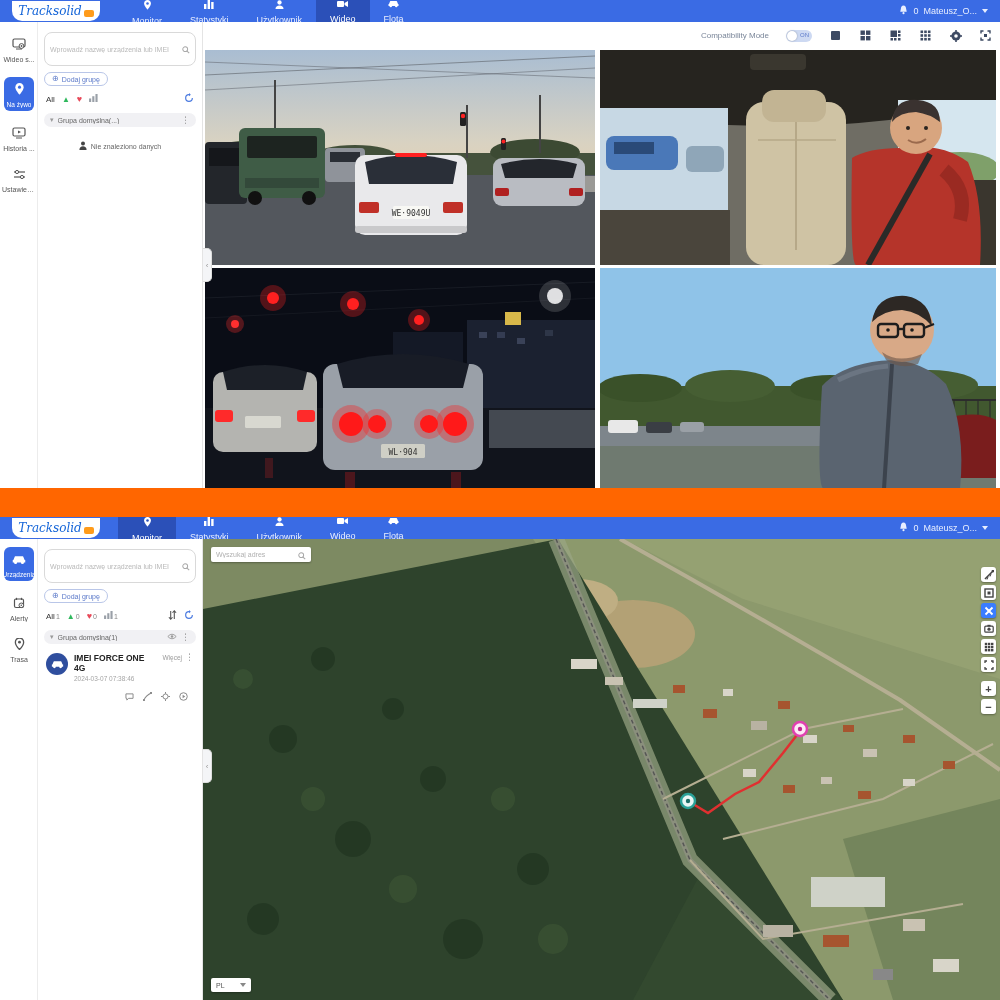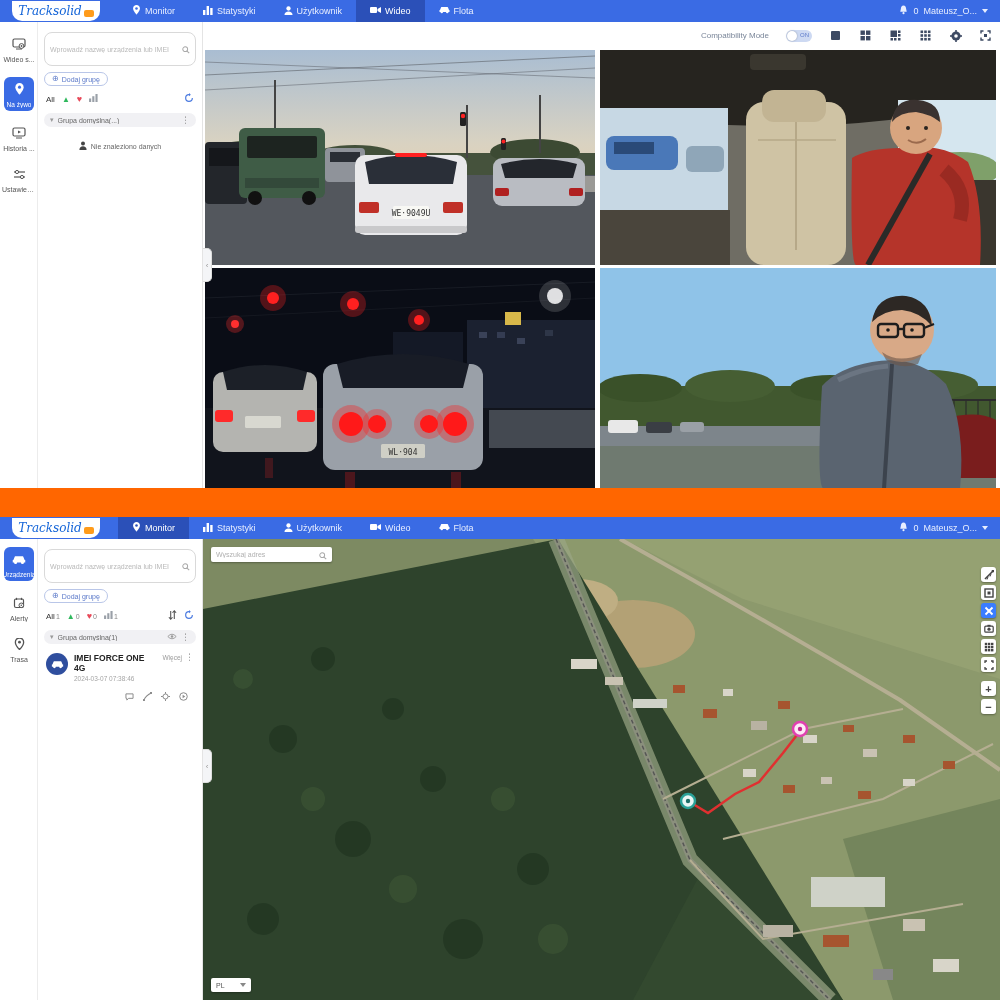--- a/index.html
+++ b/index.html
@@ -5,21 +5,21 @@
   * { margin:0; padding:0; box-sizing:border-box; }
   html,body { width:1000px; height:1000px; background:#fff; font-family:"Liberation Sans", sans-serif; }
   #page { position:relative; width:1000px; height:1000px; overflow:hidden; background:#fff; }
 
   
   .navbar { position:absolute; left:0; width:1000px; height:22px; background:#3a6be4; display:flex; align-items:center; }
   .logo-chip { position:relative; margin-left:12px; width:88px; height:20px; background:#fff; border-radius:0 0 10px 10px; display:flex; align-items:center; justify-content:center; gap:2px; cursor:pointer; }
   .logo-text { font-family:"DejaVu Serif", serif; font-style:italic; font-weight:normal; font-size:12px; color:#1565d8; letter-spacing:0; }
   .logo-tag { width:10px; height:7px; background:#ff9b1a; border-radius:2px; margin-top:4px; }
   .nav-items { display:flex; align-items:center; margin-left:18px; height:100%; }
-  .nav-item { display:flex; align-items:center; gap:4px; color:#e8eeff; font-size:9px; padding:0 14px; height:100%; cursor:pointer; white-space:nowrap; }
+  .nav-item { display:flex; align-items:center; gap:4px; color:#e8eeff; font-size:9px; padding:0 14px; height:100%; cursor:pointer; white-space:nowrap;flex-direction:column; }
   .nav-item.active { background:#2b50b8; color:#fff; }
   .nav-item svg { flex:0 0 auto; }
   .nav-right { margin-left:auto; display:flex; align-items:center; gap:5px; color:#e8eeff; font-size:9px; padding-right:12px; }
   .nav-count { font-size:9px; }
   .caret-down { width:0; height:0; border-left:3px solid transparent; border-right:3px solid transparent; border-top:4px solid #e8eeff; }
 
   
   .rail { position:absolute; left:0; width:38px; background:#fff; border-right:1px solid #ececec; }
   .rail-item { width:38px; display:flex; flex-direction:column; align-items:center; gap:2px; margin-top:14px; cursor:pointer; }
   .rail-item .rlabel { font-size:7px; color:#555; max-width:34px; overflow:hidden; text-overflow:ellipsis; white-space:nowrap; }
@@ -61,21 +61,21 @@
   .toggle .t-txt { position:absolute; right:3px; top:2px; font-size:6px; color:#5b79c9; }
   .vtool { width:13px; height:13px; display:flex; align-items:center; justify-content:center; cursor:pointer; }
   .feed { position:absolute; background:#000; overflow:hidden; }
   .feed svg { display:block; width:100%; height:100%; }
 
   .orange-band { position:absolute; left:0; top:488px; width:1000px; height:29px; background:#ff6600; }
 
   
   #map-area { position:absolute; left:203px; top:539px; width:797px; height:461px; background:#6e7d58; }
   #map-area > svg.mapsvg { position:absolute; inset:0; }
-  .map-search { position:absolute; left:8px; top:8px; width:121px; height:15px; background:#fff; border-radius:2px; display:flex; align-items:center; padding:6px 5px; gap:3px; box-shadow:0 1px 2px rgba(0,0,0,.3); }
+  .map-search { position:absolute; left:8px; top:8px; width:100px; height:15px; background:#fff; border-radius:2px; display:flex; align-items:center; padding:6px 5px; gap:3px; box-shadow:0 1px 2px rgba(0,0,0,.3); }
   .map-search input { border:none; outline:none; flex:1; font-size:7px; min-width:0; background:transparent; font-family:"Liberation Sans", sans-serif; }
   .map-search input::placeholder { color:#b0b0b0; }
   .map-ctrls { position:absolute; right:4px; top:28px; display:flex; flex-direction:column; gap:3px; }
   .mbtn { width:15px; height:15px; background:#fff; border-radius:3px; box-shadow:0 1px 2px rgba(0,0,0,.35); display:flex; align-items:center; justify-content:center; cursor:pointer; font-size:10px; color:#444; }
   .mbtn.active { background:#3a7dff; color:#fff; }
   .mbtn.zoomb { font-weight:bold; font-size:11px; }
   .zoom-group { margin-top:6px; display:flex; flex-direction:column; gap:3px; }
   .map-lang { position:absolute; left:8px; bottom:8px; width:40px; height:14px; background:#fff; border-radius:2px; display:flex; align-items:center; justify-content:space-between; padding:0 5px; font-size:7px; color:#555; cursor:pointer; box-shadow:0 1px 2px rgba(0,0,0,.3); }
   .collapse-tab { position:absolute; width:9px; height:34px; background:#f4f5f7; border:1px solid #ddd; border-left:none; border-radius:0 5px 5px 0; display:flex; align-items:center; justify-content:center; font-size:8px; color:#999; cursor:pointer; }
 </style>

